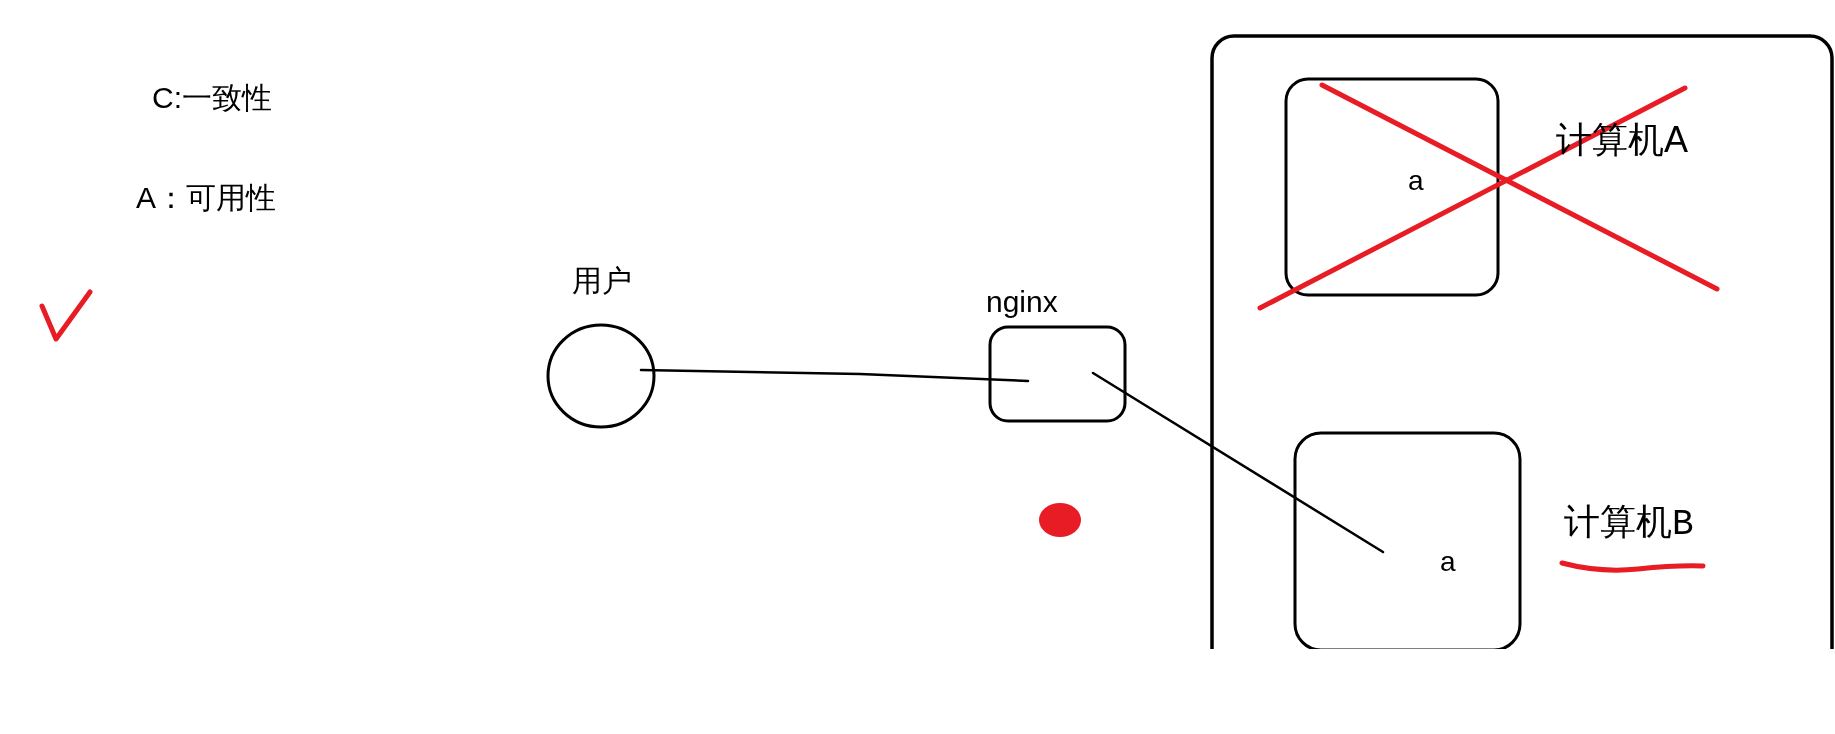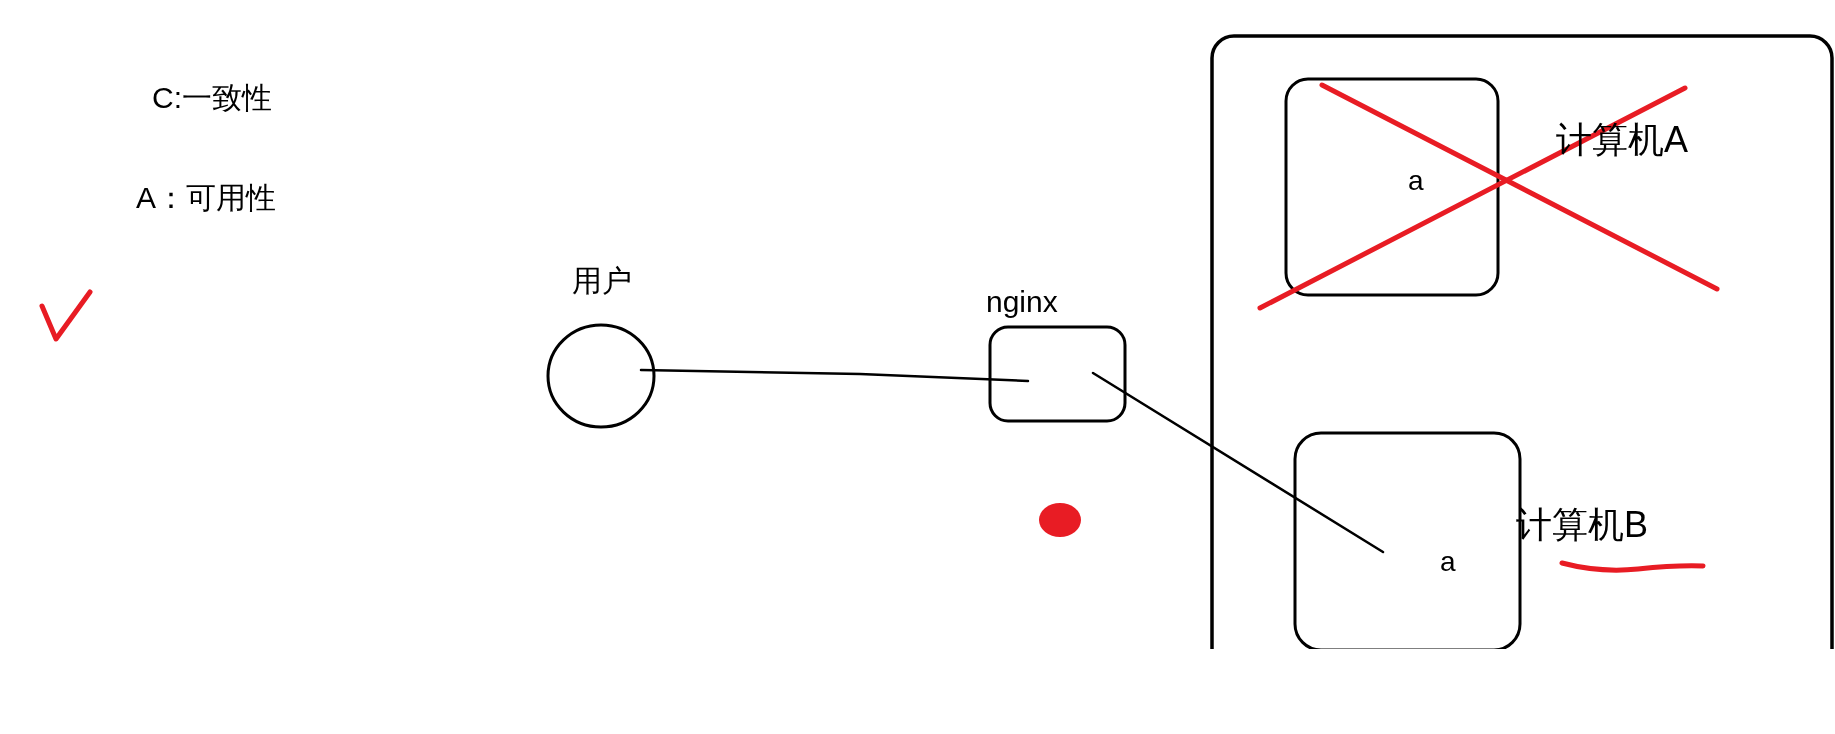--- a/index.html
+++ b/index.html
@@ -76,18 +76,18 @@
 
     <path class="red-stroke" d="M1562,563 Q1600,573 1638,569 T1703,566" stroke-width="5" stroke-linecap="round"></path>
   </svg>
 
   <div class="label note" style="left:152px; top:81px;">C:一致性</div>
   <div class="label note" style="left:136px; top:181px;">A：可用性</div>
 
   <div class="label shape-label" style="left:572px; top:264px;">用户</div>
   <div class="label shape-label" style="left:986px; top:262px;margin-top:23px;">nginx</div>
   <div class="label machine-label" style="left:1556px; top:120px;">计算机A</div>
-  <div class="label machine-label" style="left:1516px; top:505px;">计算机B</div>
+  <div class="label machine-label" style="left:1564px; top:505px;font-family:Liberation Mono, monospace;">计算机B</div>
 
   <div class="label instance-label" style="left:1408px; top:166px;">a</div>
   <div class="label instance-label" style="left:1440px; top:547px;">a</div>
 
 </div>
 
 </body></html>

